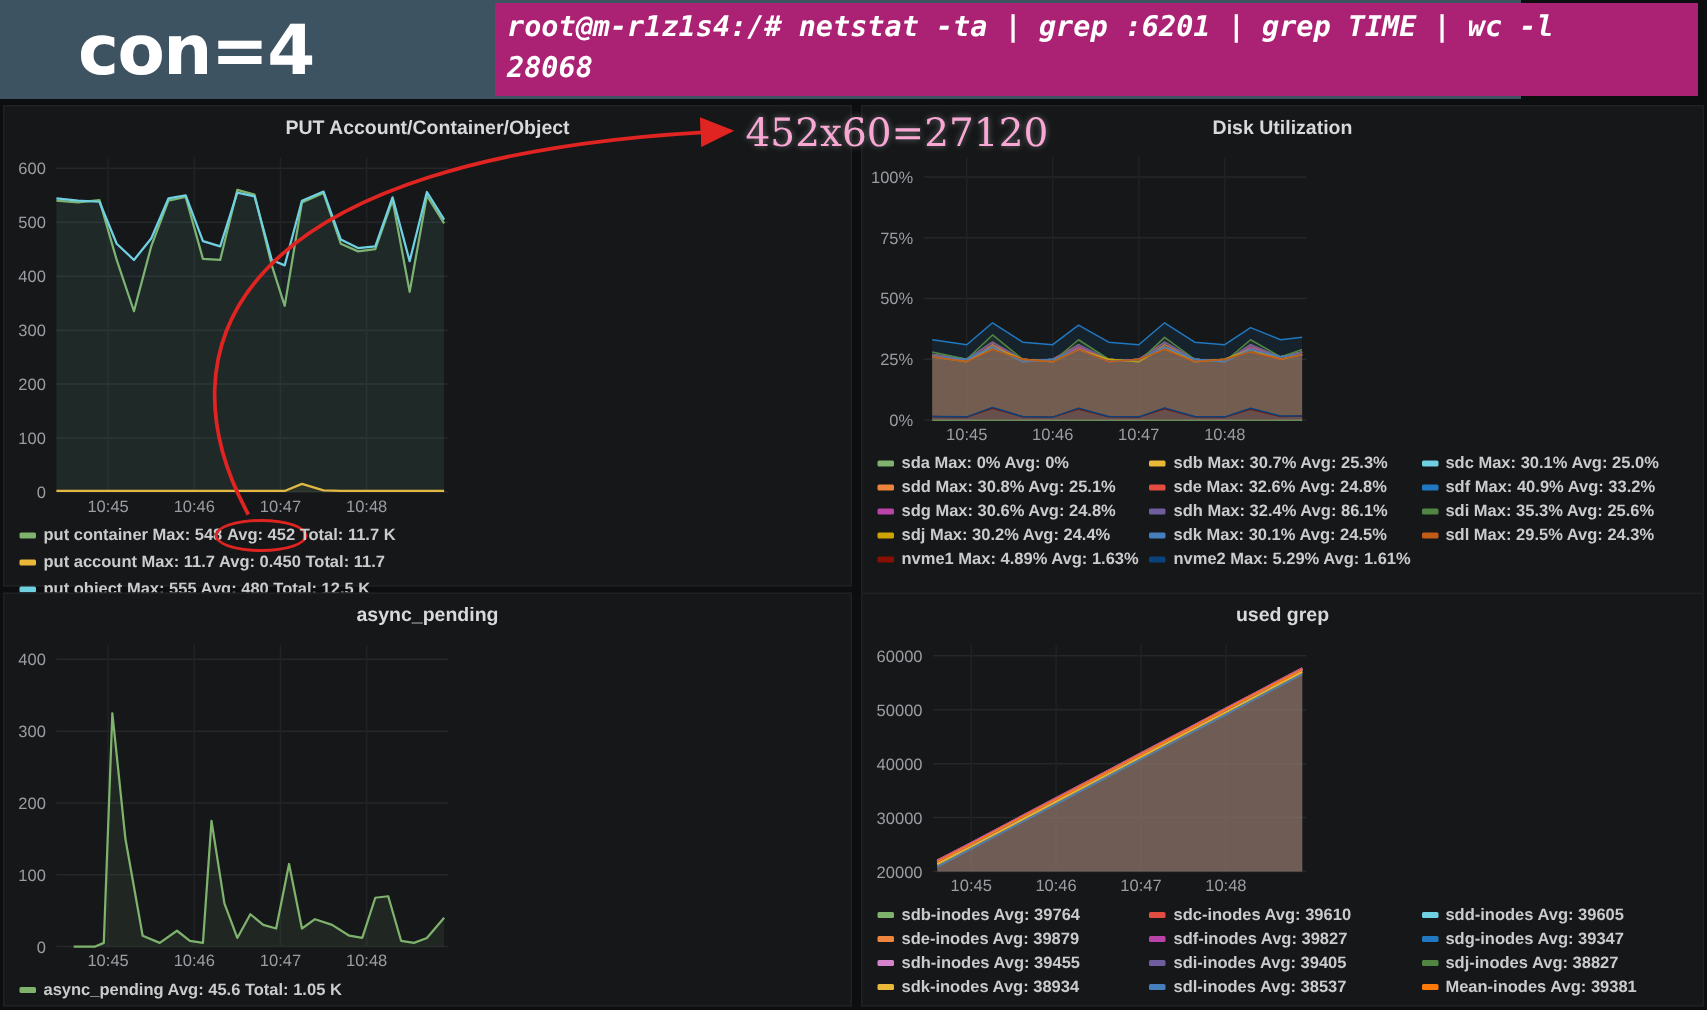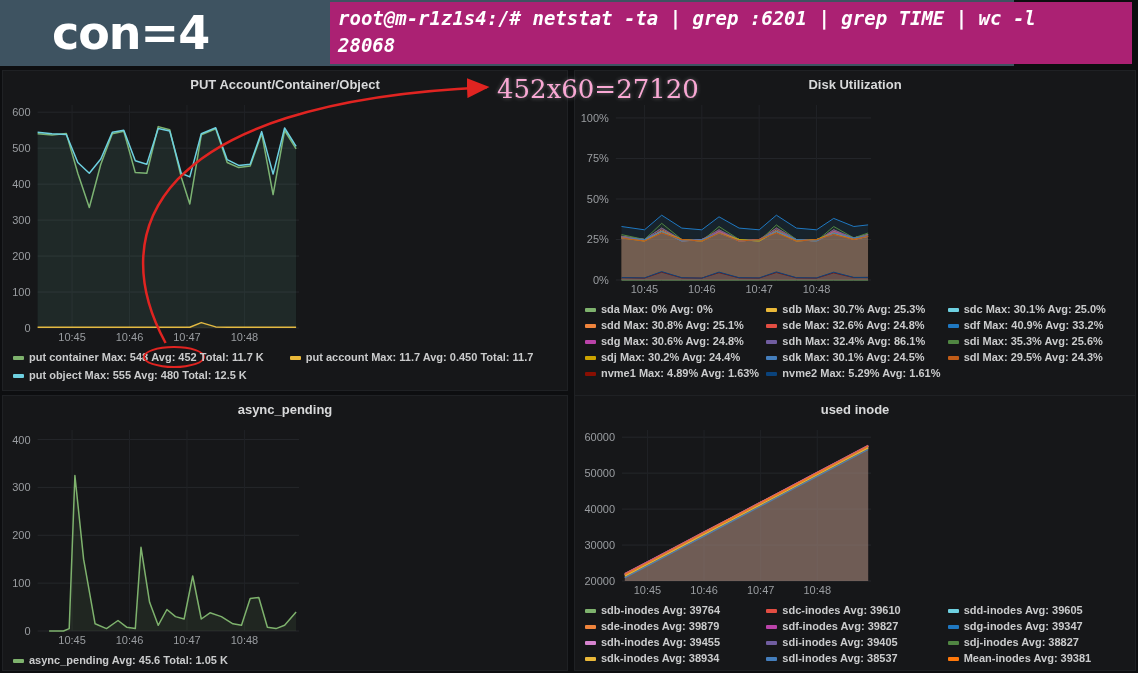--- a/index.html
+++ b/index.html
@@ -24,21 +24,21 @@
   #p4{left:574px;top:329px;width:562px;height:276px;}
   .panel-title{height:26px;line-height:28px;text-align:center;color:#d8d9da;
                font-size:13px;font-weight:600;cursor:pointer;}
   .chart{position:absolute;left:4px;right:6px;display:block;}
   #p1 .chart{top:28px;height:246px;}
   #p2 .chart{top:28px;height:198px;}
   #p3 .chart{top:28px;height:224px;}
   #p4 .chart{top:28px;height:174px;}
   .legend{position:absolute;left:10px;right:6px;display:flex;flex-wrap:wrap;
           color:#cacbcc;font-size:11px;line-height:16px;}
-  #p1 .legend{top:278px;}
+  #p1 .legend{top:278px;flex-direction:column;}
   #p2 .legend{top:230px;}
   #p3 .legend{top:256px;}
   #p4 .legend{top:206px;}
   .legend-item{white-space:nowrap;cursor:pointer;font-weight:bold;}
   .legend.free .legend-item{margin-right:26px;margin-bottom:2px;}
   .legend.cols3 .legend-item{flex:0 0 33.33%;box-sizing:border-box;}
   .legend-marker{display:inline-block;width:11px;height:4px;border-radius:1px;
                  margin-right:5px;vertical-align:middle;}
 
   
@@ -195,21 +195,21 @@
           <text x="237.42197802197788" y="220" fill="#9a9da1" font-size="11" text-anchor="middle">10:48</text>
           <path d="M42.1 207.0 L56.5 207.0 L62.2 204.6 L67.9 51.5 L76.6 135.2 L88.1 199.8 L99.5 204.6 L111.0 196.5 L119.6 203.2 L128.3 204.6 L134.0 123.3 L142.6 178.3 L151.2 201.3 L159.9 185.5 L168.5 192.6 L177.1 195.0 L185.7 152.0 L194.3 195.0 L203.0 188.8 L214.4 192.6 L225.9 199.8 L234.5 201.3 L243.2 174.5 L251.8 173.5 L260.4 203.2 L269.0 204.6 L277.6 201.3 L289.1 187.9 L 289.1 207 L 42.1 207 Z" fill="#7EB26D" fill-opacity="0.1" stroke="none"></path>
           <path d="M42.1 207.0 L56.5 207.0 L62.2 204.6 L67.9 51.5 L76.6 135.2 L88.1 199.8 L99.5 204.6 L111.0 196.5 L119.6 203.2 L128.3 204.6 L134.0 123.3 L142.6 178.3 L151.2 201.3 L159.9 185.5 L168.5 192.6 L177.1 195.0 L185.7 152.0 L194.3 195.0 L203.0 188.8 L214.4 192.6 L225.9 199.8 L234.5 201.3 L243.2 174.5 L251.8 173.5 L260.4 203.2 L269.0 204.6 L277.6 201.3 L289.1 187.9 " fill="none" stroke="#7EB26D" stroke-width="1.5" stroke-linejoin="round"></path>
         </svg>
       <div class="legend free">
           <div class="legend-item"><span class="legend-marker" style="background: rgb(126, 178, 109);"></span><span>async_pending  Avg: 45.6  Total: 1.05 K</span></div>
         </div>
     </div>
 
     <div class="panel" id="p4">
-      <div class="panel-title">used inode</div>
+      <div class="panel-title">used grep</div>
       <svg class="chart" viewBox="0 0 300 174">
           <line x1="43" x2="292" y1="157" y2="157" stroke="#25272b" stroke-width="1"></line>
           <text x="36" y="161" fill="#9a9da1" font-size="11" text-anchor="end">20000</text>
           <line x1="43" x2="292" y1="121.04761904761905" y2="121.04761904761905" stroke="#25272b" stroke-width="1"></line>
           <text x="36" y="125.04761904761905" fill="#9a9da1" font-size="11" text-anchor="end">30000</text>
           <line x1="43" x2="292" y1="85.0952380952381" y2="85.0952380952381" stroke="#25272b" stroke-width="1"></line>
           <text x="36" y="89.0952380952381" fill="#9a9da1" font-size="11" text-anchor="end">40000</text>
           <line x1="43" x2="292" y1="49.14285714285714" y2="49.14285714285714" stroke="#25272b" stroke-width="1"></line>
           <text x="36" y="53.14285714285714" fill="#9a9da1" font-size="11" text-anchor="end">50000</text>
           <line x1="43" x2="292" y1="13.190476190476204" y2="13.190476190476204" stroke="#25272b" stroke-width="1"></line>

